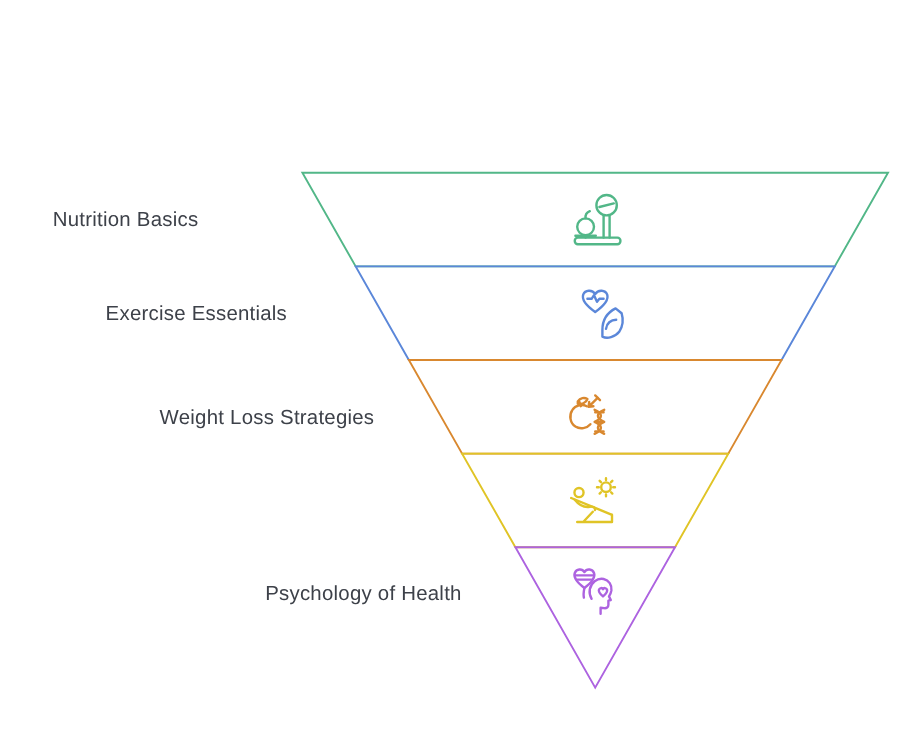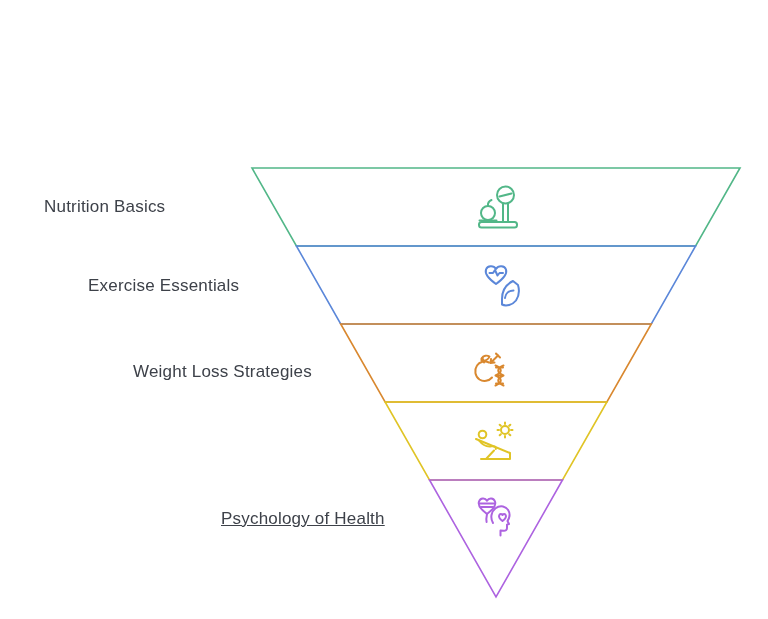--- a/index.html
+++ b/index.html
@@ -3,21 +3,21 @@
 <meta charset="utf-8">
 <style>
   html,body{margin:0;padding:0;}
   body{
     width:768px;height:619px;
     background:#ffffff;
     font-family:"Liberation Sans", sans-serif;
     position:relative;
     overflow:hidden;
   }
-  .canvas{position:absolute;inset:0;margin-top:24px;}
+  .canvas{position:absolute;inset:0;}
   svg.funnel{position:absolute;left:0;top:0;}
   .level-label{
     position:absolute;
     transform:translateY(-50%);
     font-size:17px;
     color:#3d4149;
     white-space:nowrap;
     letter-spacing:0.2px;
   }
 </style>
@@ -75,14 +75,14 @@
       <path d="M8.5,11.5 L23.5,11.5 M10,15 L22,15"></path>
       <path d="M16,22 C15.4,25 15,27.5 15.6,30"></path>
       <path d="M22,31 C20.5,28.5 20,26 20.5,23 C21.5,17.5 26.5,13.5 32,14.5 C36.5,15.5 39,19.5 38.5,24 C38.2,26 37.5,27.5 36.5,29 L38,32 L36,32.6 L36,36 C36,38 34.5,39 32.5,38.8 L29.5,38.5 L29.5,43.5"></path>
       <path d="M31.5,29 C29,27 27.5,25 28.2,23.3 C28.8,21.8 30.8,21.6 31.5,23 C32.2,21.6 34.2,21.8 34.8,23.3 C35.5,25 34,27 31.5,29 Z"></path>
     </g>
   </svg>
 
   <div class="level-label" style="left:44px;  top:183px;">Nutrition Basics</div>
   <div class="level-label" style="left:88px;  top:262px;text-align:center;">Exercise Essentials</div>
   <div class="level-label" style="left:133px; top:348px;">Weight Loss Strategies</div>
-  <div class="level-label" style="left:221px; top:495px;text-decoration:underline;">Psychology of Health</div>
+  <div class="level-label" style="left:221px; top:495px;">Psychology of Health</div>
 </div>
 
 </body></html>

